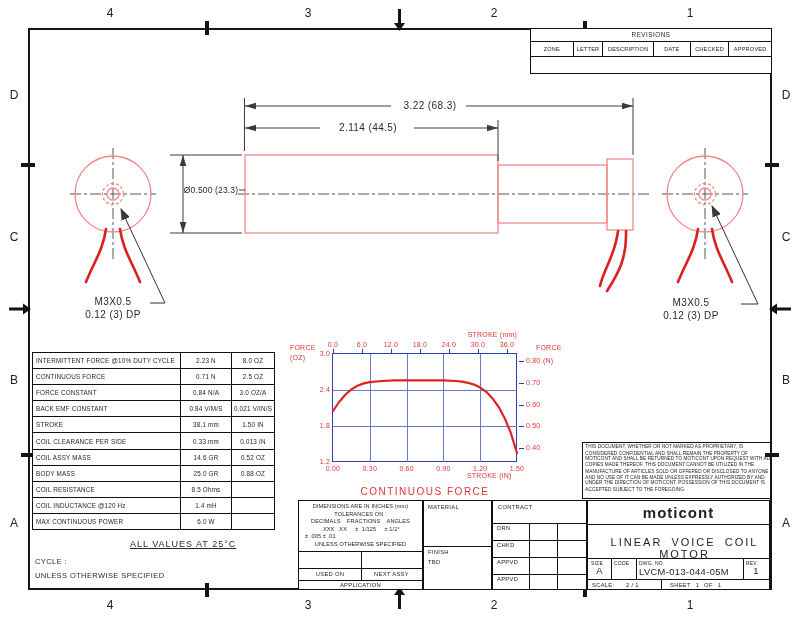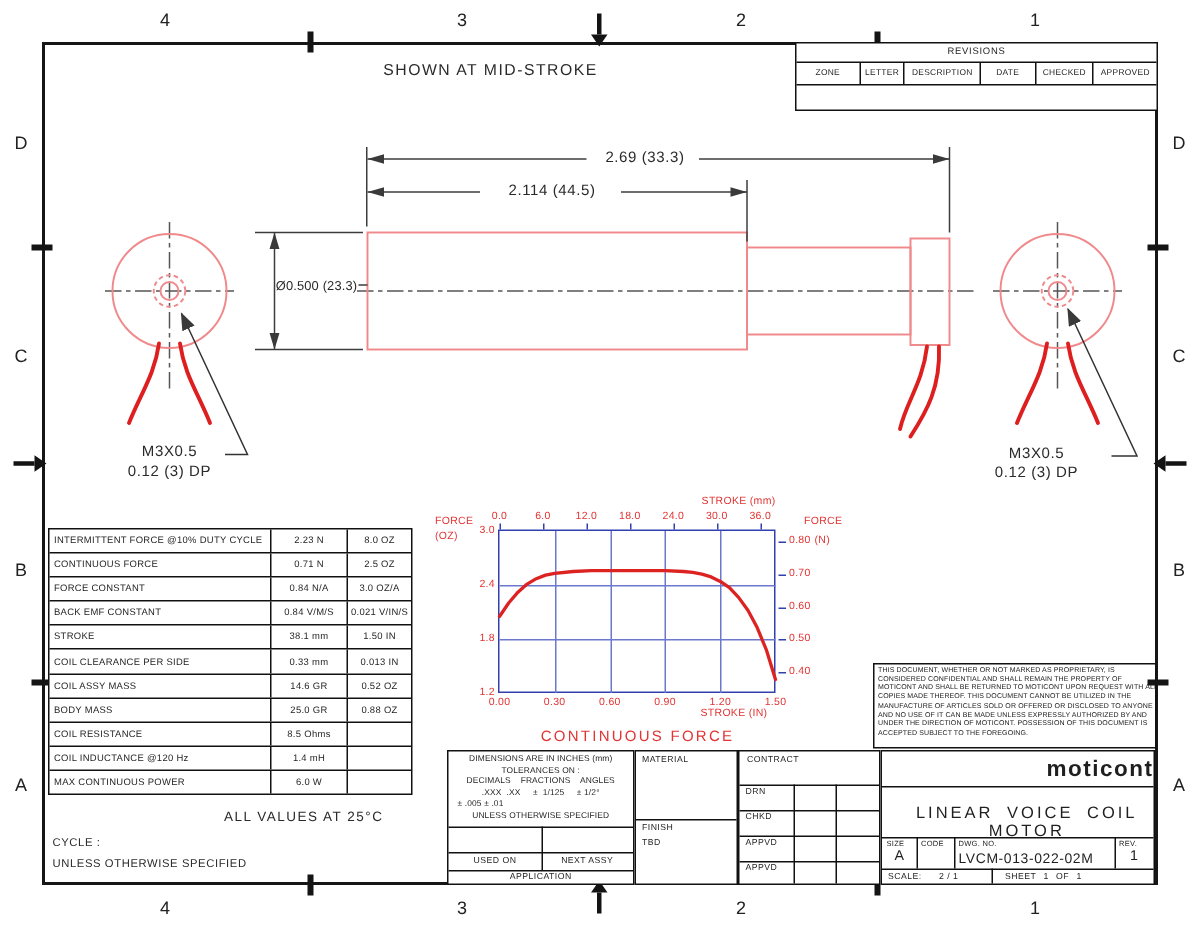--- a/index.html
+++ b/index.html
@@ -4,21 +4,21 @@
 <style>
   :root{
     --outline-red:#f0898b; --wire-red:#dd1f1f; --chart-red:#e23434;
     --grid-blue:#6b78cb; --frame-blue:#3040ae; --ink:#1f1f1f; --dim:#3c3c3c;
   }
   html,body{margin:0;padding:0;background:#fff;}
   #sheet{position:relative;width:800px;height:618px;overflow:hidden;
          font-family:"Liberation Sans",sans-serif;color:var(--ink);background:#fff;}
   .abs{position:absolute;}
   .ctr{text-align:center;}
-  .rt{text-align:center;}
+  .rt{text-align:left;text-decoration:underline;}
   .cad{letter-spacing:.4px;color:#2a2a2a;}
   #border-rect{left:28px;top:28px;width:744px;height:562px;border:2px solid #161616;box-sizing:border-box;}
   .zone-lbl{width:20px;text-align:center;font-size:12px;color:#222;}
   
   #rev-table{left:530px;top:28px;width:242px;height:46px;border:1px solid #111;box-sizing:border-box;background:#fff;}
   #rev-title{height:12px;border-bottom:1px solid #111;font-size:6.3px;line-height:12px;letter-spacing:.5px;}
   #rev-cols{display:flex;height:14px;border-bottom:1px solid #111;}
   #rev-cols div{font-size:5.6px;line-height:14px;text-align:center;border-right:1px solid #111;box-sizing:border-box;letter-spacing:.2px;}
   #rev-cols div:last-child{border-right:none;}
   
@@ -148,22 +148,21 @@
       <path d="M183,155 L179.7,166 L186.3,166 z"></path>
         <path d="M183,233 L179.7,222 L186.3,222 z"></path>
     </g>
 
     <g stroke="#333" stroke-width="1" fill="none">
       <path d="M150,303 L165,303 L121,209" marker-end="url(#arr)"></path>
       <path d="M741,304 L758,304 L712,206" marker-end="url(#arr)"></path>
     </g>
   </svg>
 
-  <div class="abs cad ctr" style="left:232px;top:41px;width:190px;font-size:10.5px;letter-spacing:1px;">SHOWN AT MID-STROKE</div>
-  <div class="abs cad ctr" style="left:394px;top:100px;width:72px;font-size:10px;">2.69 (33.3)</div>
+  <div class="abs cad ctr" style="left:394px;top:100px;width:72px;font-size:10px;">3.22 (68.3)</div>
   <div class="abs cad ctr" style="left:322px;top:122px;width:92px;font-size:10px;">2.114 (44.5)</div>
   <div class="abs cad ctr" style="left:182px;top:185px;width:58px;font-size:8.6px;letter-spacing:.1px;">Ø0.500 (23.3)</div>
   <div class="abs cad ctr" style="left:83px;top:296px;width:60px;font-size:10px;">M3X0.5</div>
   <div class="abs cad ctr" style="left:73px;top:309px;width:80px;font-size:10px;">0.12 (3) DP</div>
   <div class="abs cad ctr" style="left:661px;top:297px;width:60px;font-size:10px;">M3X0.5</div>
   <div class="abs cad ctr" style="left:651px;top:310px;width:80px;font-size:10px;">0.12 (3) DP</div>
 
   <div id="rev-table" class="abs">
     <div id="rev-title" class="ctr">REVISIONS</div>
     <div id="rev-cols">
@@ -330,32 +329,32 @@
     <div class="abs vline" style="left:64px;top:22px;height:66px;"></div>
     <div id="contract-rows">
         <div class="abs" style="left: 4px; top: 24px; font-size: 5.8px; letter-spacing: 0.3px;">DRN</div>
         <div class="abs" style="left: 4px; top: 41px; font-size: 5.8px; letter-spacing: 0.3px;">CHKD</div>
         <div class="abs" style="left: 4px; top: 58px; font-size: 5.8px; letter-spacing: 0.3px;">APPVD</div>
         <div class="abs" style="left: 4px; top: 75px; font-size: 5.8px; letter-spacing: 0.3px;">APPVD</div>
       </div>
   </div>
 
   <div class="abs blk" style="left:587px;top:500px;width:183px;height:90px;">
-    <div id="logo" class="abs ctr" style="left:0;top:3px;width:181px;text-align:right;">moticont</div>
+    <div id="logo" class="abs ctr" style="left:0;top:3px;width:181px;">moticont</div>
     <div class="abs hline" style="left:0;top:23px;width:181px;"></div>
     <div id="prod-title" class="abs ctr" style="left:0;top:35px;width:193px;">LINEAR VOICE COIL MOTOR</div>
     <div class="abs hline" style="left:0;top:57px;width:181px;"></div>
     <div class="abs vline" style="left:23px;top:57px;height:21px;"></div>
     <div class="abs vline" style="left:48px;top:57px;height:21px;"></div>
     <div class="abs vline" style="left:155px;top:57px;height:21px;"></div>
     <div class="abs lbl5" style="left:3px;top:58.5px;">SIZE</div>
     <div class="abs ctr" style="left:0;top:64px;width:23px;font-size:9.5px;">A</div>
     <div class="abs lbl5" style="left:26px;top:58.5px;">CODE</div>
     <div class="abs lbl5" style="left:51px;top:58.5px;">DWG. NO.</div>
-    <div class="abs" style="left:51px;top:65.5px;font-size:9.3px;letter-spacing:.4px;">LVCM-013-022-02M</div>
+    <div class="abs" style="left:51px;top:65.5px;font-size:9.3px;letter-spacing:.4px;">LVCM-013-044-05M</div>
     <div class="abs lbl5" style="left:158px;top:58.5px;">REV.</div>
     <div class="abs ctr" style="left:155px;top:64px;width:26px;font-size:9.5px;">1</div>
     <div class="abs hline" style="left:0;top:78px;width:181px;"></div>
     <div class="abs vline" style="left:73px;top:78px;height:10px;"></div>
     <div class="abs lbl6" style="left:4px;top:80.5px;">SCALE:</div>
     <div class="abs lbl6" style="left:38px;top:80.5px;">2 / 1</div>
     <div class="abs lbl6" style="left:82px;top:80.5px;word-spacing:3px;">SHEET 1 OF 1</div>
   </div>
 
 </div>

